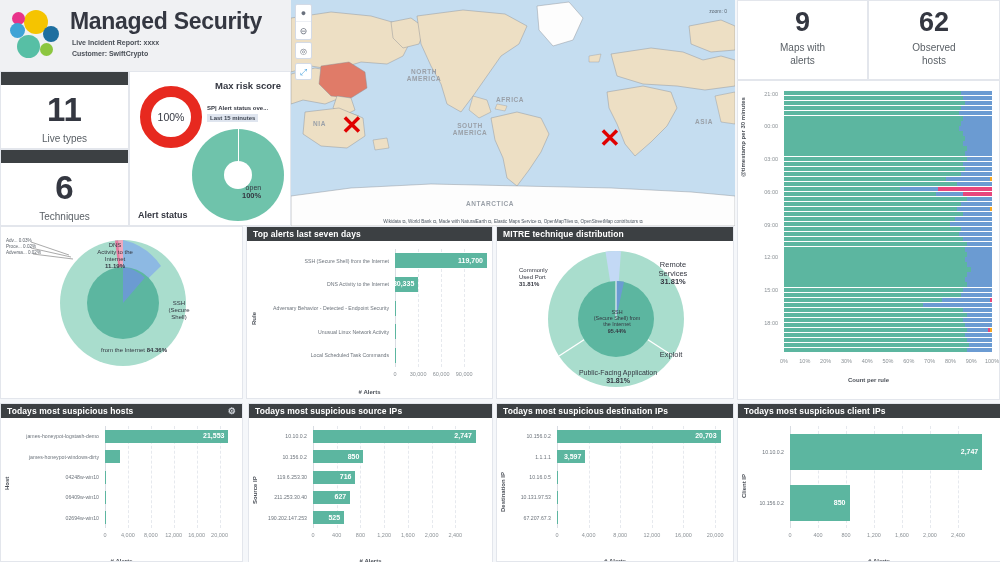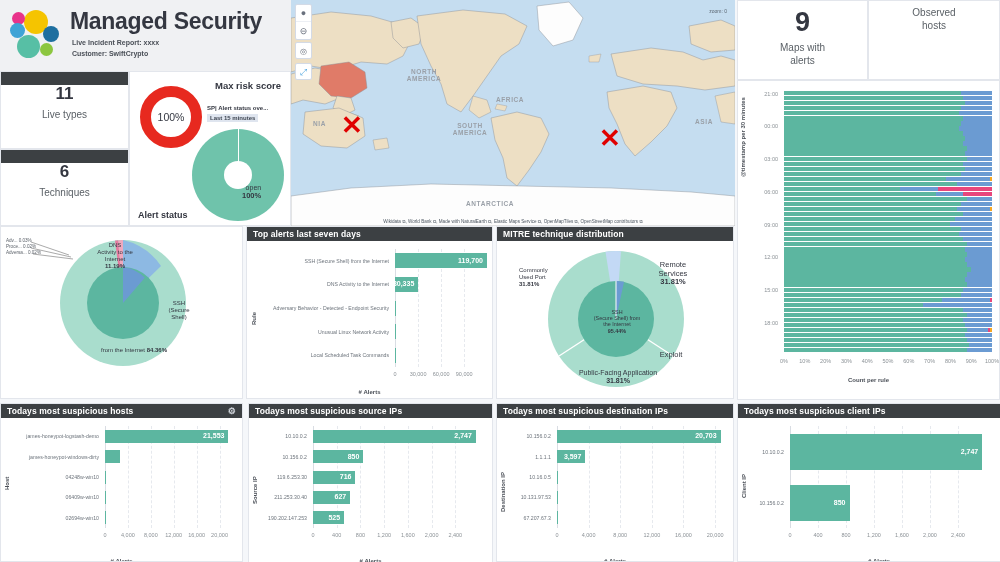--- a/index.html
+++ b/index.html
@@ -27,21 +27,21 @@
   .hdr { position:absolute; left:0; top:0; width:291px; height:71px; background:#f0f1f3; }
   .logo { position:absolute; left:10px; top:10px; width:52px; height:52px; }
   .logo .c { position:absolute; border-radius:50%; }
   .title { position:absolute; left:70px; top:8px; font-size:23px; font-weight:bold; color:#343741; letter-spacing:-.3px; }
   .sub1 { position:absolute; left:72px; top:39px; font-size:7px; font-weight:bold; color:#4a4f57; }
   .sub2 { position:absolute; left:72px; top:50px; font-size:7px; font-weight:bold; color:#4a4f57; }
 
   
   .kpi { position:absolute; background:#fff; border:1px solid #e3e6ec; }
   .kpi .bar { height:13px; background:#3c4043; }
-  .kpi .num { text-align:center; font-size:17px; font-weight:bold; color:#343741; margin-top:0; line-height:1; }
+  .kpi .num { text-align:center; font-size:33px; font-weight:bold; color:#343741; margin-top:8px; line-height:1; }
   .kpi .lbl { text-align:center; font-size:10px; color:#5a6066; margin-top:7px; }
 
   
   .riskbox { position:absolute; left:129px; top:71px; width:162px; height:155px; background:#fff; border:1px solid #e3e6ec; }
   .risk-title { position:absolute; right:6px; top:7px; font-size:9.5px; font-weight:bold; color:#343741; background:#fff; padding:1px 3px; }
   .risk-ring { position:absolute; left:10px; top:14px; width:62px; height:62px; border-radius:50%;
                border:11px solid #e7291f; background:#fff; display:flex; align-items:center; justify-content:center; }
   .risk-ring span { font-size:10.5px; color:#343741; }
   .risk-sub { position:absolute; left:77px; top:33px; font-size:6px; font-weight:bold; color:#343741; white-space:nowrap; }
   .risk-time { position:absolute; left:77px; top:42px; font-size:6px; font-weight:bold; color:#3d4551; background:#dfe5ef; padding:1px 3px; white-space:nowrap; }
@@ -194,20 +194,21 @@
   </div>
 
   <div class="kpi2" style="left:737px;width:131px;">
     <div class="num">9</div>
     <div class="lbl">
       <span>Maps with</span><br>
       <span>alerts</span>
     </div>
   </div>
   <div class="kpi2" style="left:868px;width:132px;">
+    <div class="num">62</div>
     <div class="lbl">
       <span>Observed</span><br>
       <span>hosts</span>
     </div>
   </div>
 
   <div class="panel" style="left:737px;top:80px;width:263px;height:320px;">
     <div class="panel-body">
       <div class="axis-title" style="left:2px;top:96px;transform:rotate(-90deg);transform-origin:left top;white-space:nowrap;">@timestamp per 30 minutes</div>
       <div id="ao-yticks">

